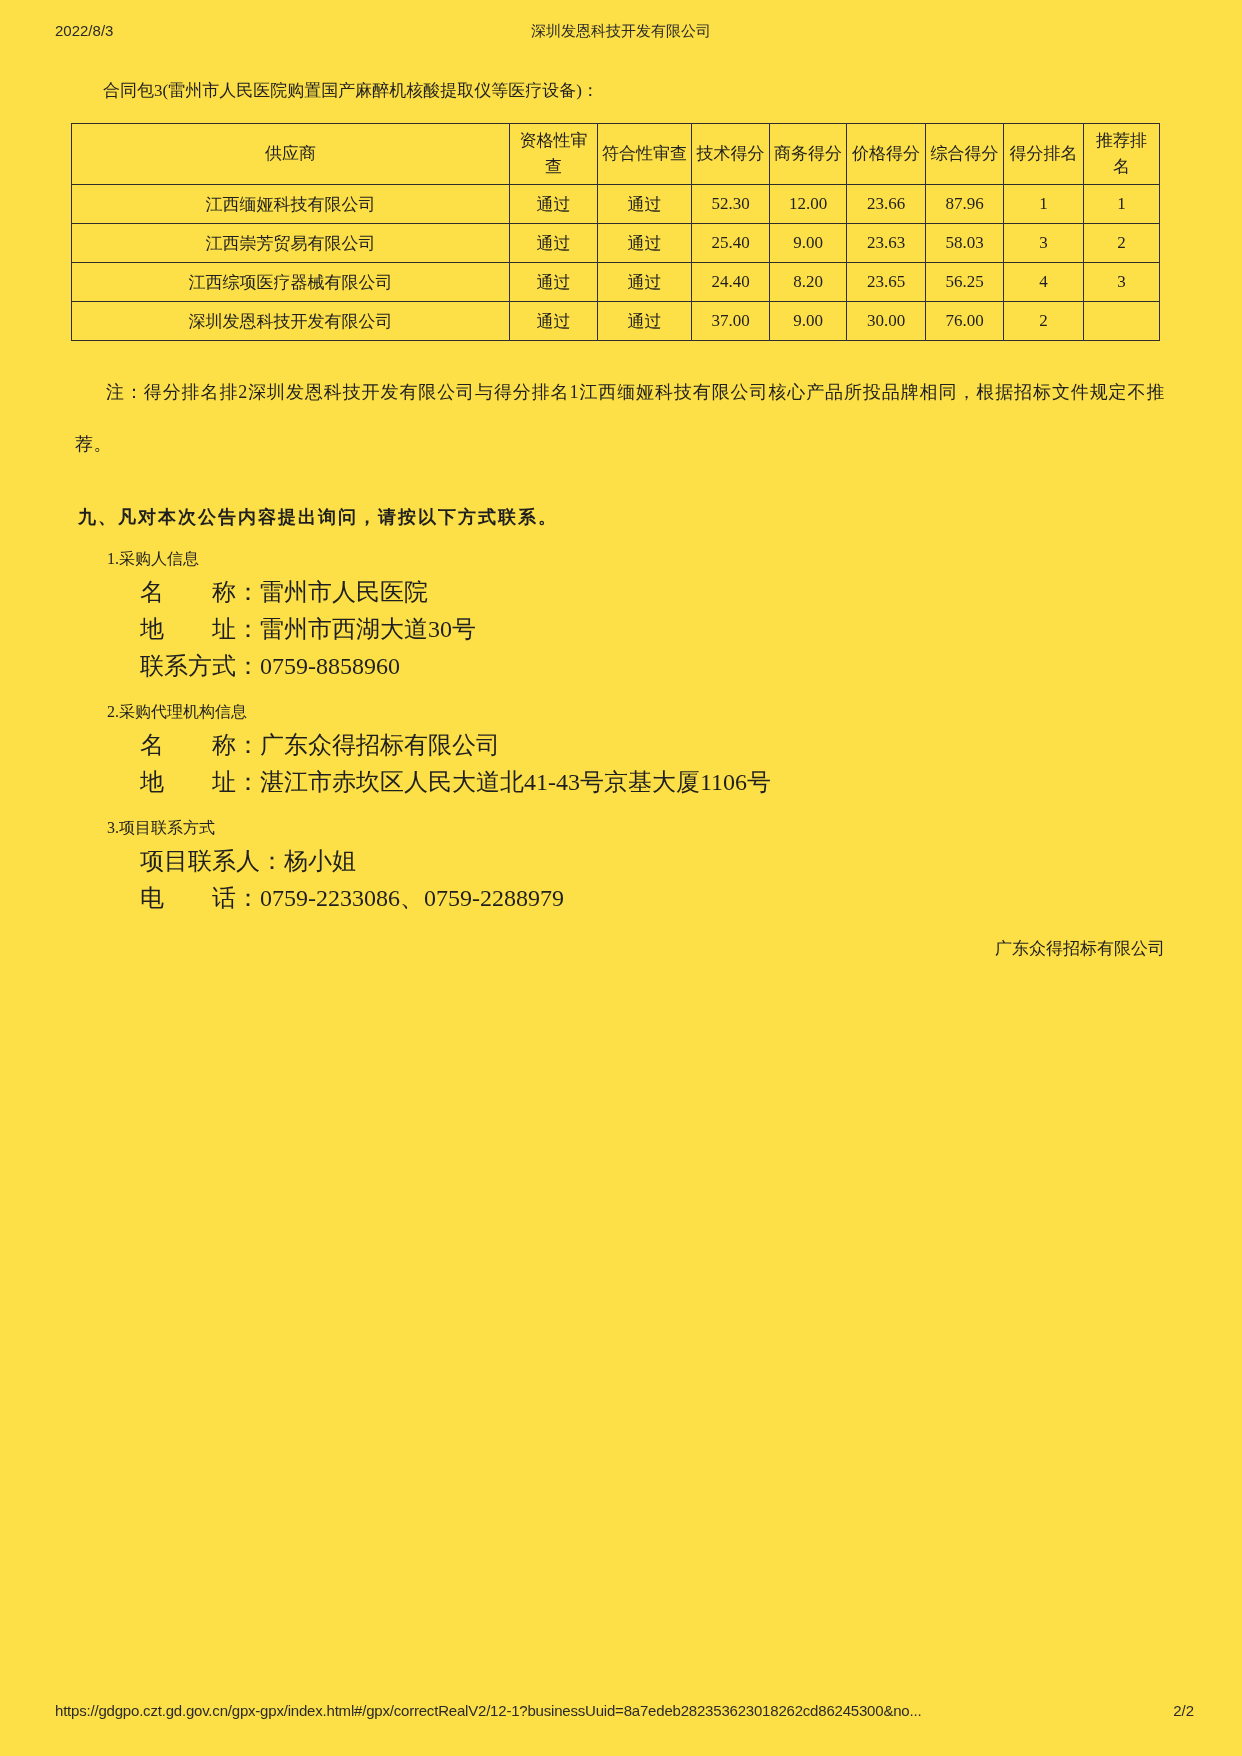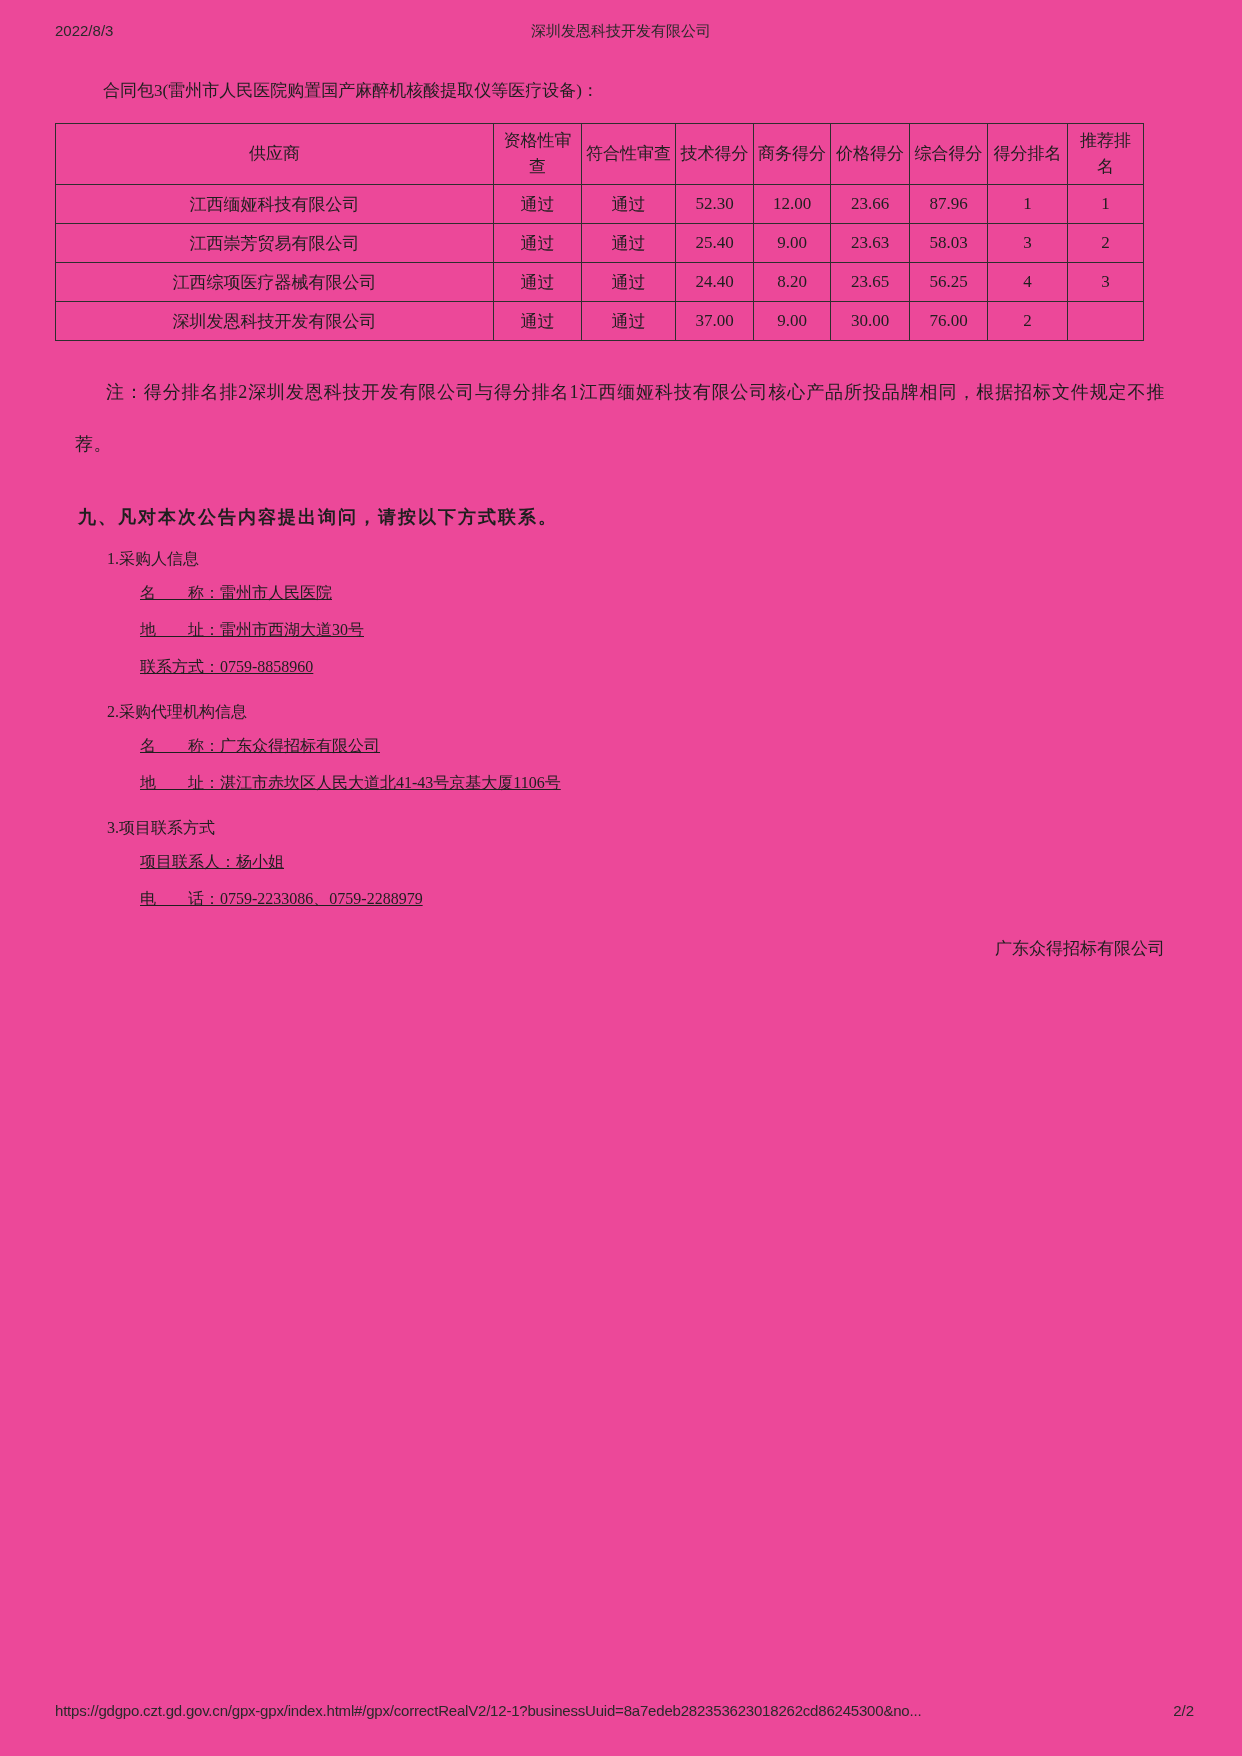--- a/index.html
+++ b/index.html
@@ -1,19 +1,19 @@
 <!DOCTYPE html>
 <html><head>
 <meta charset="utf-8">
 <style>
   html,body { margin:0; padding:0; background:#ffffff; }
   .page {
     position:relative;
     width:1242px; height:1756px;
-    background:#ec4899;
+    background:#fde047;
     font-family:"Liberation Serif","DejaVu Serif",serif;
     color:#1f1f1f;
     overflow:hidden;
   }
   
   .print-header, .print-footer {
     position:absolute; left:0; right:0;
     font-family:"Liberation Sans","DejaVu Sans",sans-serif;
     font-size:15px; color:#2a2a2a;
   }
@@ -26,21 +26,21 @@
 
   
   .content { position:absolute; top:79px; left:55px; width:1132px; }
 
   .package-line { margin:0 0 0 48px; font-size:17px; line-height:24px; }
 
   table.results {
     border-collapse:collapse;
     table-layout:fixed;
     width:1088px;
-    margin:20px 0 0 0;
+    margin:20px 0 0 16px;
   }
   table.results th, table.results td {
     border:1.5px solid #2e2e2e;
     text-align:center; vertical-align:middle;
     font-weight:normal;
     font-size:17px;
     padding:0 4px;
     overflow:hidden;
   }
   table.results thead th { height:60px; line-height:26px; }
@@ -54,21 +54,21 @@
   }
 
   .section-heading {
     margin:32px 0 0 23px;
     font-size:18px; font-weight:bold;
     letter-spacing:2px; line-height:30px;
   }
 
   .contact { margin-top:10px; }
   .c-section-title { margin:12px 0 0 52px; font-size:16px; line-height:30px; }
-  .c-line { margin:0 0 0 85px; font-size:16px; line-height:37px; white-space:pre-wrap;text-decoration:underline; }
+  .c-line { margin:0 0 0 85px; font-size:24px; line-height:37px; white-space:pre-wrap; }
 
   .signature { margin:13px 22px 0 0; text-align:right; font-size:17px; line-height:38px; }
 </style>
 </head>
 <body>
 
 <div class="page">
 
   <div class="print-header">
     <span class="ph-date">2022/8/3</span>

